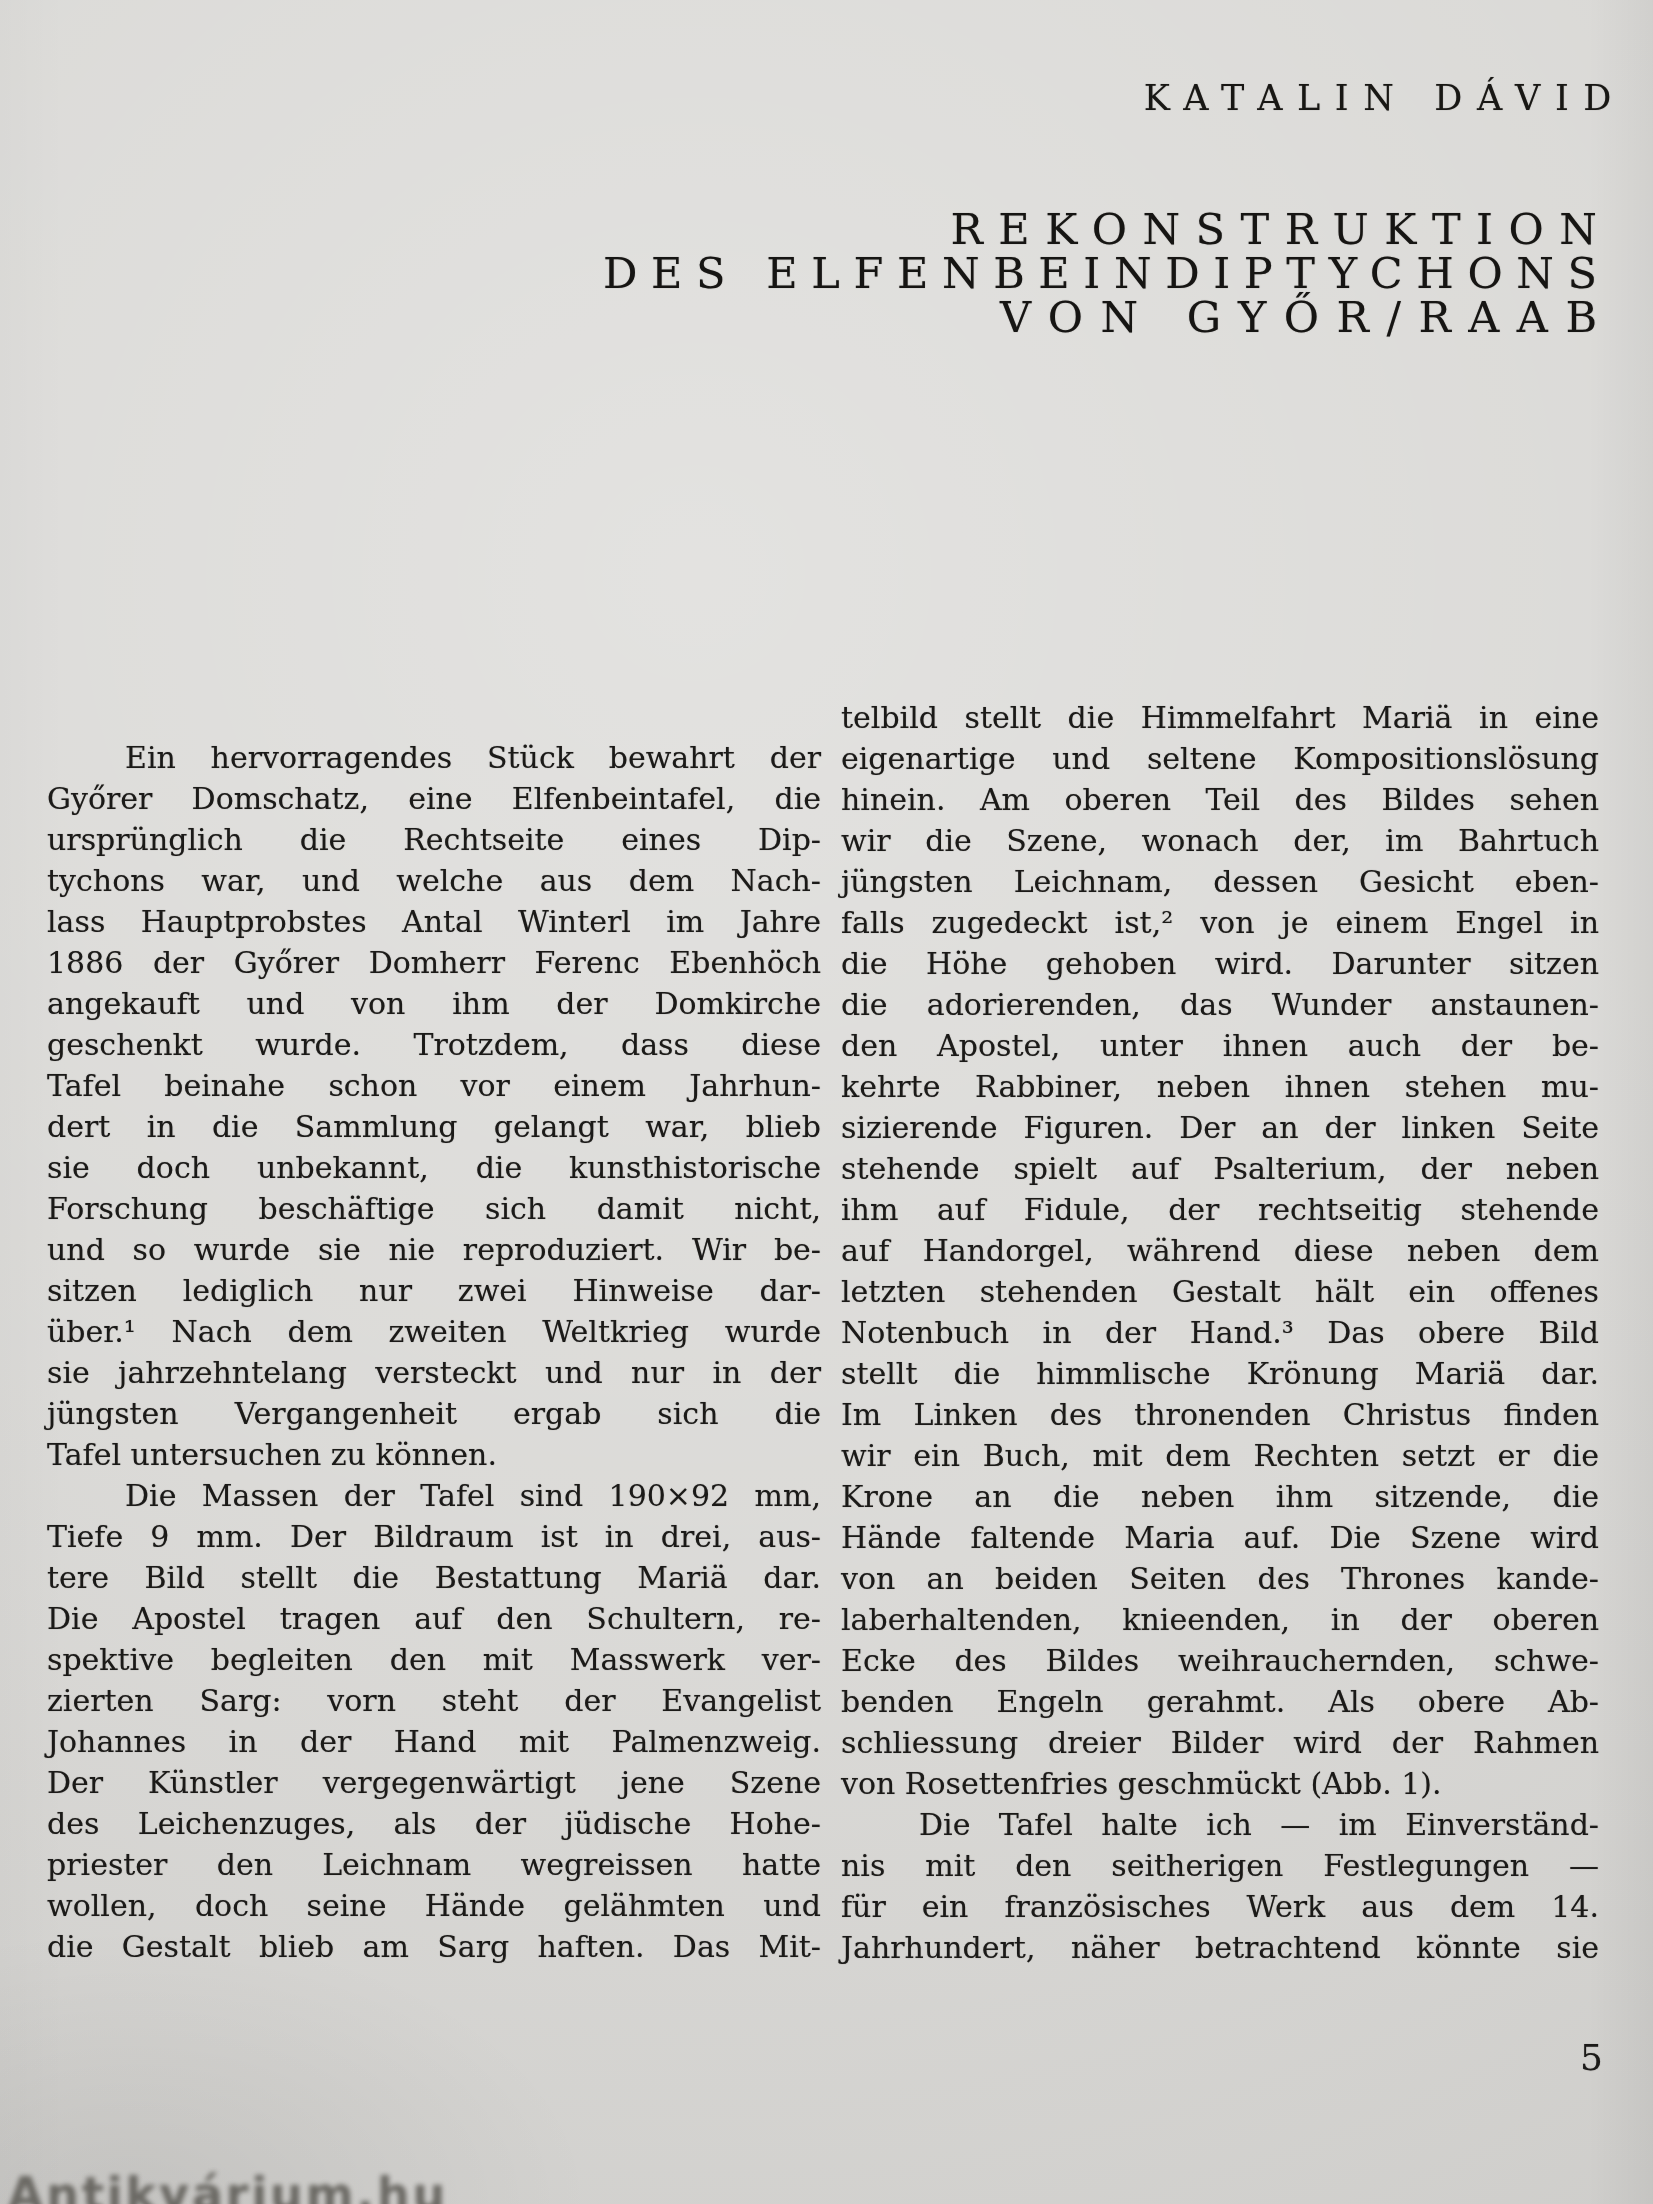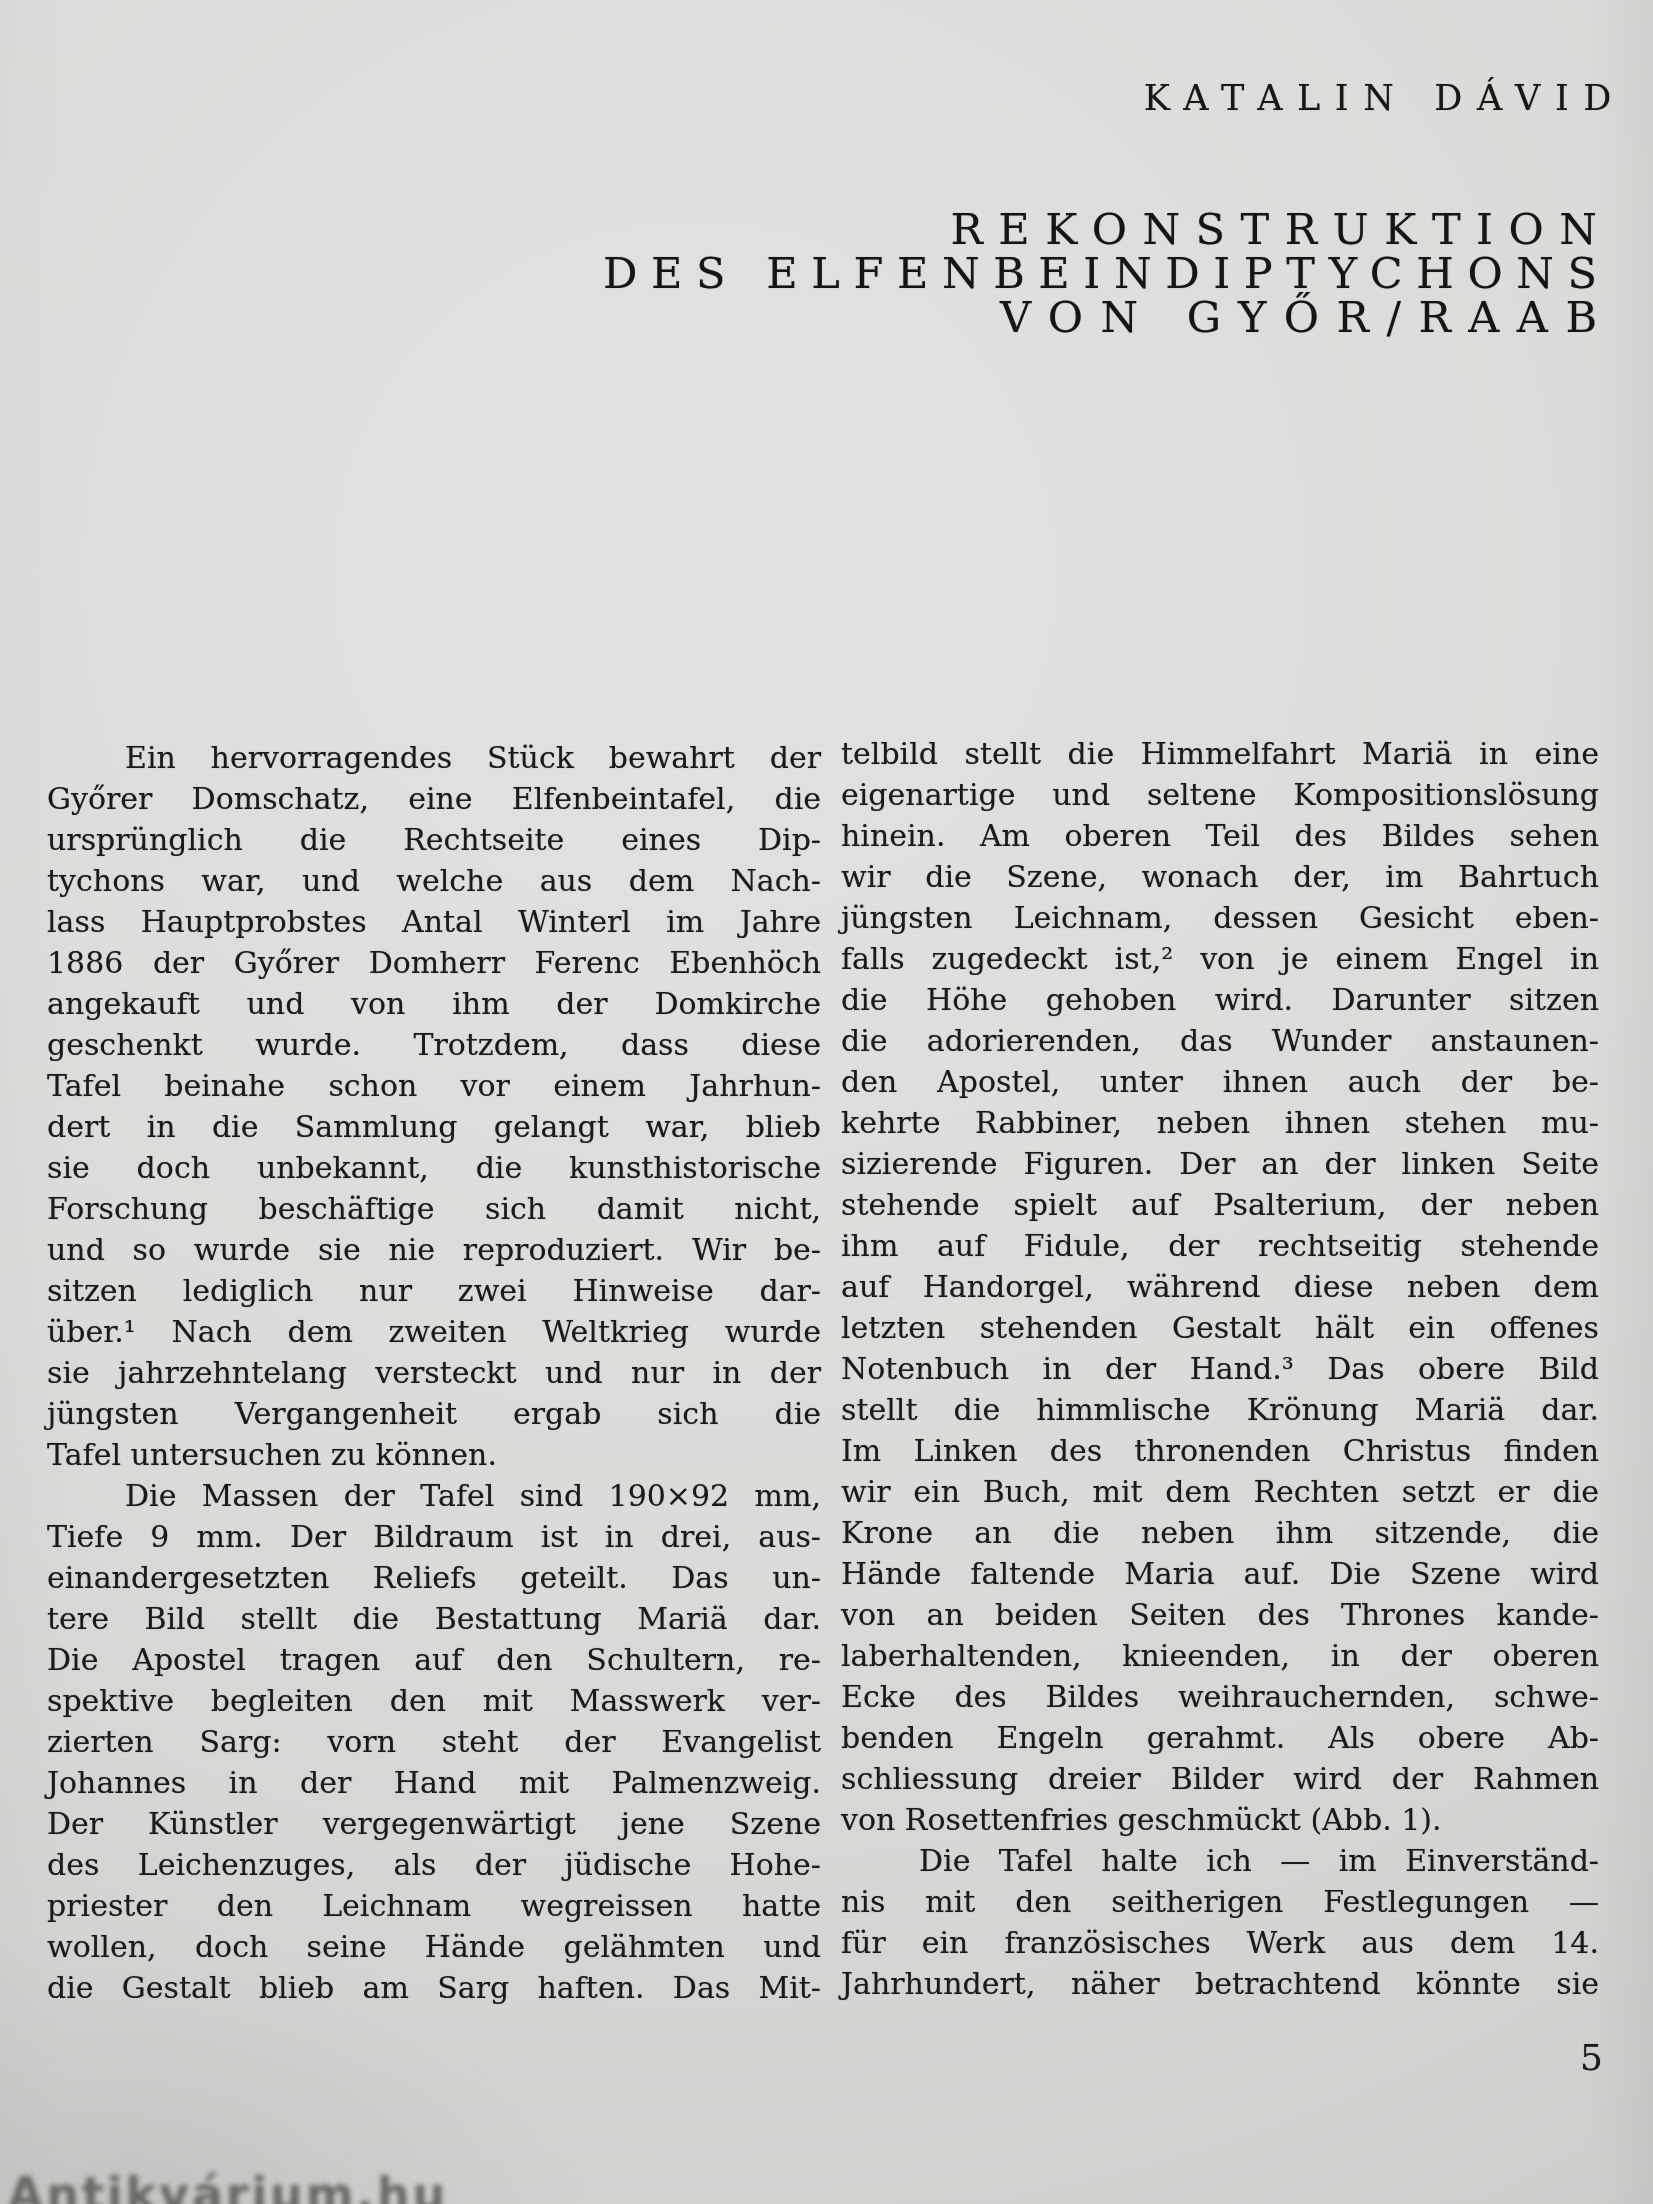--- a/index.html
+++ b/index.html
@@ -29,21 +29,21 @@
     white-space:nowrap;
   }
   .title .t1{letter-spacing:15.5px;margin-right:-15.5px;}
   .title .t2{letter-spacing:13.6px;margin-right:-13.6px;}
   .title .t3{letter-spacing:17.5px;margin-right:-17.5px;}
   .col{
     position:absolute;top:697px;
     font-size:30px;line-height:41px;color:#1b1a18;
   }
   .col-left{left:47px;width:774px;margin-top:40px;}
-  .col-right{left:841px;width:758px;margin-top:36px;}
+  .col-right{left:841px;width:758px;}
   .line{
     text-align:justify;
     text-align-last:justify;
     height:41px;overflow:visible;white-space:normal;
   }
   .line.indent{padding-left:78px;}
   .line.end{text-align-last:left;}
   .pagenum{
     position:absolute;top:2038px;right:51px;
     font-size:36px;line-height:39px;color:#1b1a18;
@@ -83,21 +83,20 @@
       <div class="line">sie doch unbekannt, die kunsthistorische</div>
       <div class="line">Forschung beschäftige sich damit nicht,</div>
       <div class="line">und so wurde sie nie reproduziert. Wir be-</div>
       <div class="line">sitzen lediglich nur zwei Hinweise dar-</div>
       <div class="line">über.¹ Nach dem zweiten Weltkrieg wurde</div>
       <div class="line">sie jahrzehntelang versteckt und nur in der</div>
       <div class="line">jüngsten Vergangenheit ergab sich die</div>
       <div class="line end">Tafel untersuchen zu können.</div>
       <div class="line indent">Die Massen der Tafel sind 190×92 mm,</div>
       <div class="line">Tiefe 9 mm. Der Bildraum ist in drei, aus-</div>
-      <div class="line">einandergesetzten Reliefs geteilt. Das un-</div>
       <div class="line">tere Bild stellt die Bestattung Mariä dar.</div>
       <div class="line">Die Apostel tragen auf den Schultern, re-</div>
       <div class="line">spektive begleiten den mit Masswerk ver-</div>
       <div class="line">zierten Sarg: vorn steht der Evangelist</div>
       <div class="line">Johannes in der Hand mit Palmenzweig.</div>
       <div class="line">Der Künstler vergegenwärtigt jene Szene</div>
       <div class="line">des Leichenzuges, als der jüdische Hohe-</div>
       <div class="line">priester den Leichnam wegreissen hatte</div>
       <div class="line">wollen, doch seine Hände gelähmten und</div>
       <div class="line">die Gestalt blieb am Sarg haften. Das Mit-</div>

